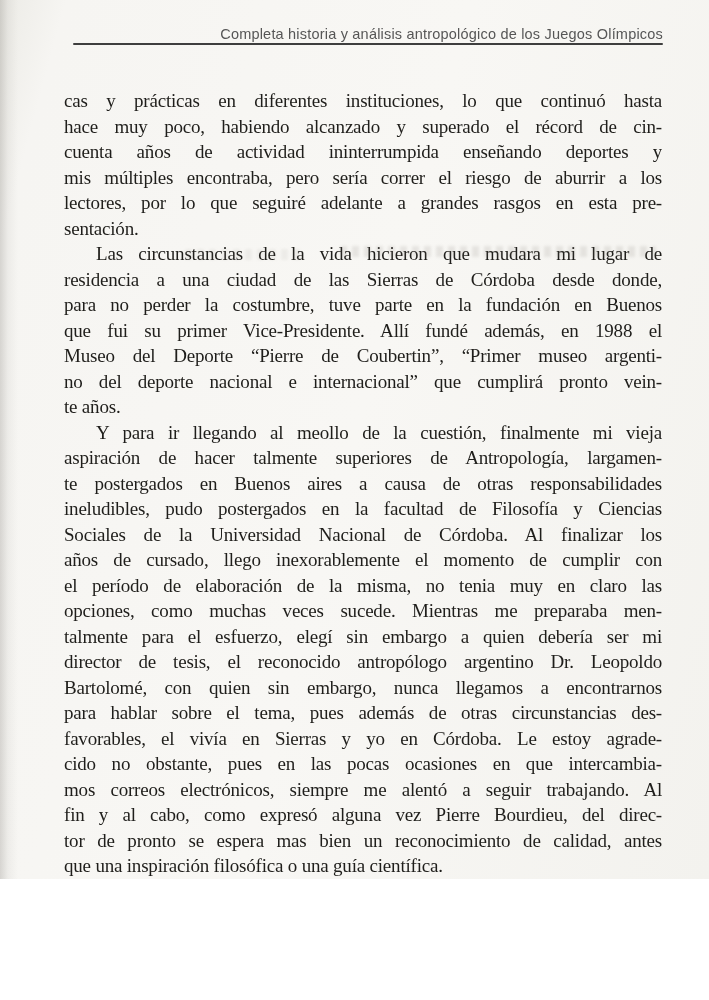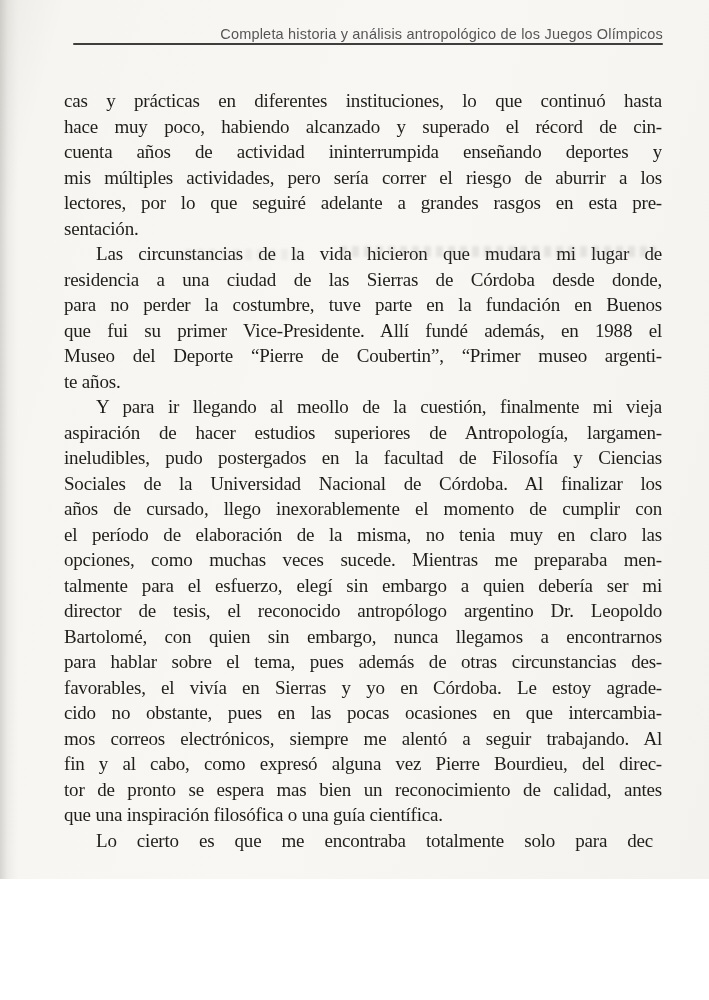--- a/index.html
+++ b/index.html
@@ -63,31 +63,33 @@
 
   <div class="running-header">
     <span>Completa historia y análisis antropológico de los Juegos Olímpicos</span>
   </div>
   <div class="header-rule"></div>
 
   <main class="page-body" id="page-body">
       <div class="line">cas y prácticas en diferentes instituciones, lo que continuó hasta</div>
       <div class="line">hace muy poco, habiendo alcanzado y superado el récord de cin-</div>
       <div class="line">cuenta años de actividad ininterrumpida enseñando deportes y</div>
-      <div class="line">mis múltiples actividades, pero sería correr el riesgo de aburrir a los</div>
+      <div class="line">mis múltiples encontraba, pero sería correr el riesgo de aburrir a los</div>
       <div class="line">lectores, por lo que seguiré adelante a grandes rasgos en esta pre-</div>
       <div class="line par-end">sentación.</div>
       <div class="line indent">Las circunstancias de la vida hicieron que mudara mi lugar de</div>
       <div class="line">residencia a una ciudad de las Sierras de Córdoba desde donde,</div>
       <div class="line">para no perder la costumbre, tuve parte en la fundación en Buenos</div>
       <div class="line">que fui su primer Vice-Presidente. Allí fundé además, en 1988 el</div>
       <div class="line">Museo del Deporte “Pierre de Coubertin”, “Primer museo argenti-</div>
+      <div class="line">no del deporte nacional e internacional” que cumplirá pronto vein-</div>
       <div class="line par-end">te años.</div>
       <div class="line indent">Y para ir llegando al meollo de la cuestión, finalmente mi vieja</div>
-      <div class="line">aspiración de hacer estudios superiores de Antropología, largamen-</div>
+      <div class="line">aspiración de hacer talmente superiores de Antropología, largamen-</div>
+      <div class="line">te postergados en Buenos aires a causa de otras responsabilidades</div>
       <div class="line">ineludibles, pudo postergados en la facultad de Filosofía y Ciencias</div>
       <div class="line">Sociales de la Universidad Nacional de Córdoba. Al finalizar los</div>
       <div class="line">años de cursado, llego inexorablemente el momento de cumplir con</div>
       <div class="line">el período de elaboración de la misma, no tenia muy en claro las</div>
       <div class="line">opciones, como muchas veces sucede. Mientras me preparaba men-</div>
       <div class="line">talmente para el esfuerzo, elegí sin embargo a quien debería ser mi</div>
       <div class="line">director de tesis, el reconocido antropólogo argentino Dr. Leopoldo</div>
       <div class="line">Bartolomé, con quien sin embargo, nunca llegamos a encontrarnos</div>
       <div class="line">para hablar sobre el tema, pues además de otras circunstancias des-</div>
       <div class="line">favorables, el vivía en Sierras y yo en Córdoba. Le estoy agrade-</div>

